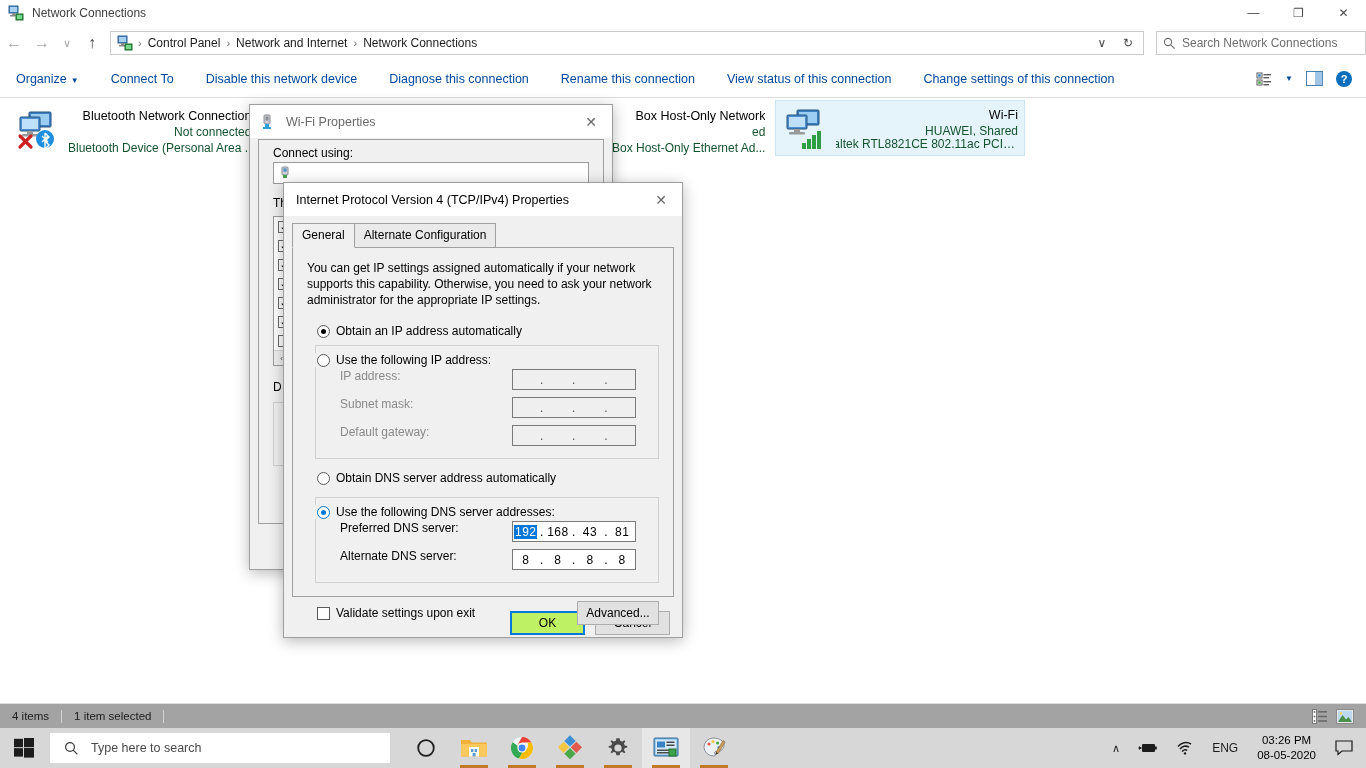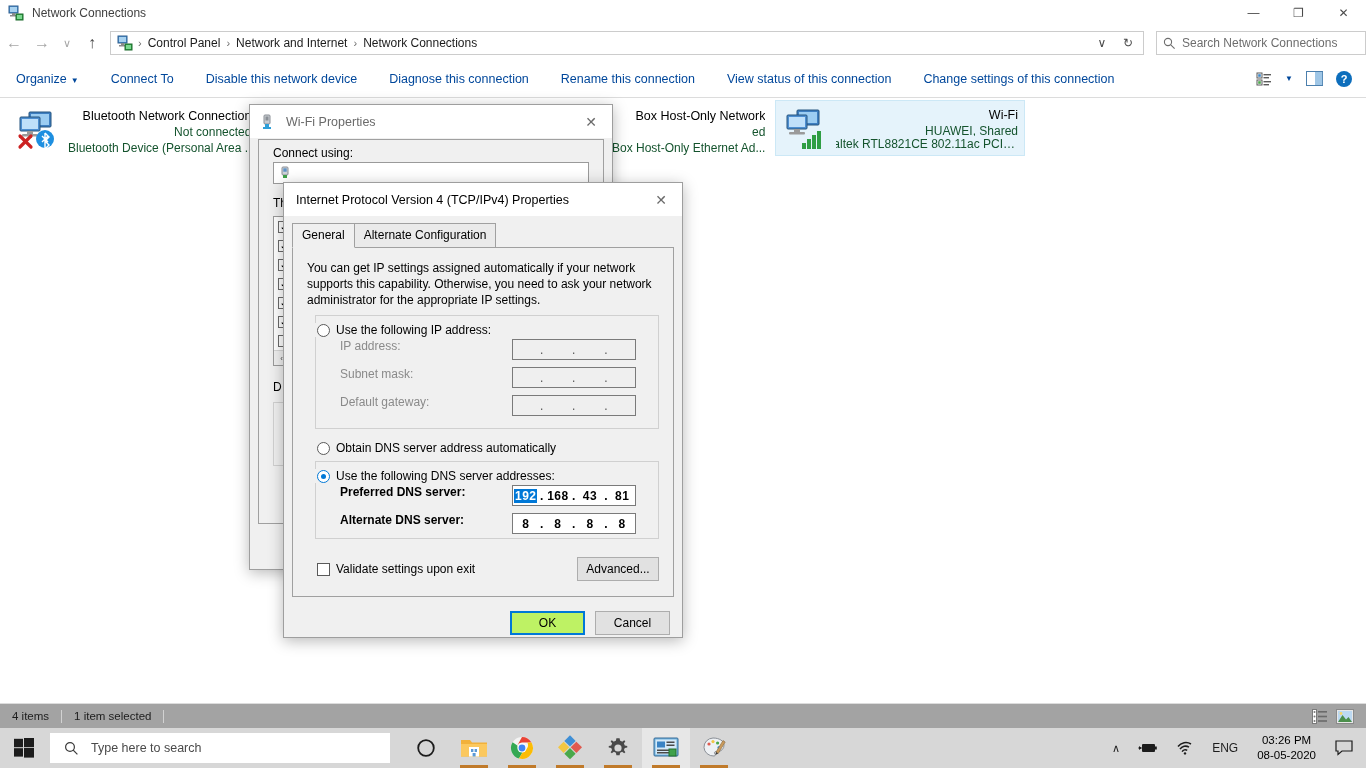--- a/index.html
+++ b/index.html
@@ -450,20 +450,24 @@
 
     <div class="tabstrip">
       <div class="tab active">General</div>
       <div class="tab">Alternate Configuration</div>
     </div>
 
     <div class="tabbody" style="height:350px;">
 
       <div class="desc">You can get IP settings assigned automatically if your network supports this capability. Otherwise, you need to ask your network administrator for the appropriate IP settings.</div>
 
+      <div class="radio-row" style="margin-top:16px;">
+        <span class="radio checked"></span>
+        <span class="radio-label">Obtain an IP address automatically</span>
+      </div>
 
       <div style="position:relative; margin-top:4px;">
         <div class="radio-row" style="position:absolute; left:0; top:0; z-index:2; background:#f0f0f0; padding-left:24px; padding-right:4px;">
           <span class="radio"></span>
           <span class="radio-label">Use the following IP address:</span>
         </div>
         <div class="groupbox" style="margin-top:7px; padding-top:16px; padding-bottom:12px;">
 
           <div class="field-row">
             <span class="field-label dim">IP address:</span>
@@ -509,21 +513,21 @@
       <div class="radio-row" style="margin-top:12px;">
         <span class="radio"></span>
         <span class="radio-label">Obtain DNS server address automatically</span>
       </div>
 
       <div style="position:relative; margin-top:4px;">
         <div class="radio-row" style="position:absolute; left:0; top:0; z-index:2; background:#f0f0f0; padding-left:24px; padding-right:4px;">
           <span class="radio checked blue"></span>
           <span class="radio-label">Use the following DNS server addresses:</span>
         </div>
-        <div class="groupbox" style="margin-top:6px; padding-top:16px; padding-bottom:4px;font-weight:bold;">
+        <div class="groupbox" style="margin-top:12px; padding-top:16px; padding-bottom:12px;">
 
           <div class="field-row">
             <span class="field-label">Preferred DNS server:</span>
             <span class="ipbox">
               <span class="ip-seg sel">192</span>
                 <span class="ip-dot">.</span>
               <span class="ip-seg">168</span>
                 <span class="ip-dot">.</span>
               <span class="ip-seg">43</span>
                 <span class="ip-dot">.</span>

